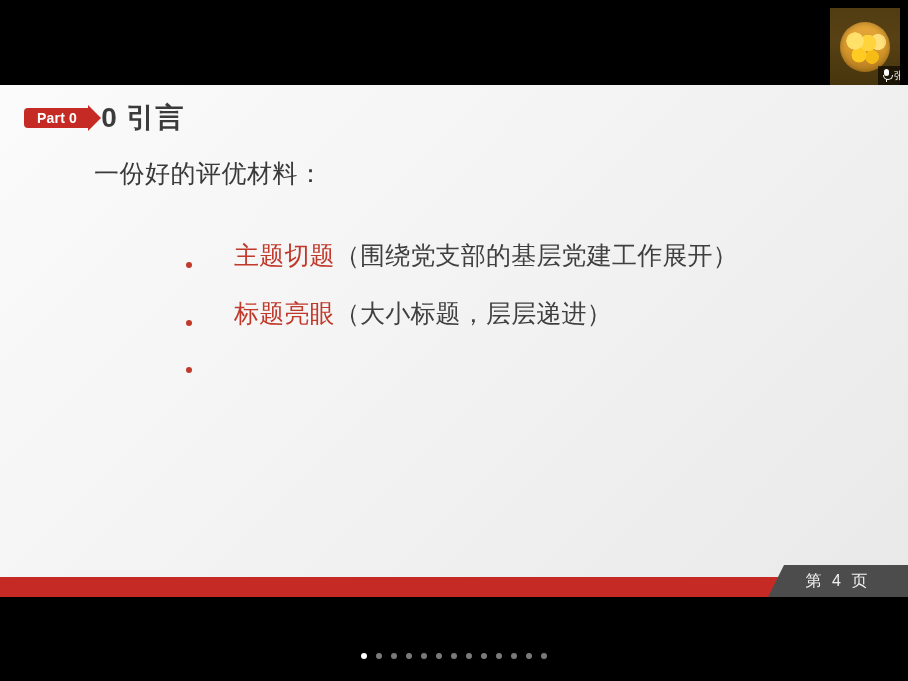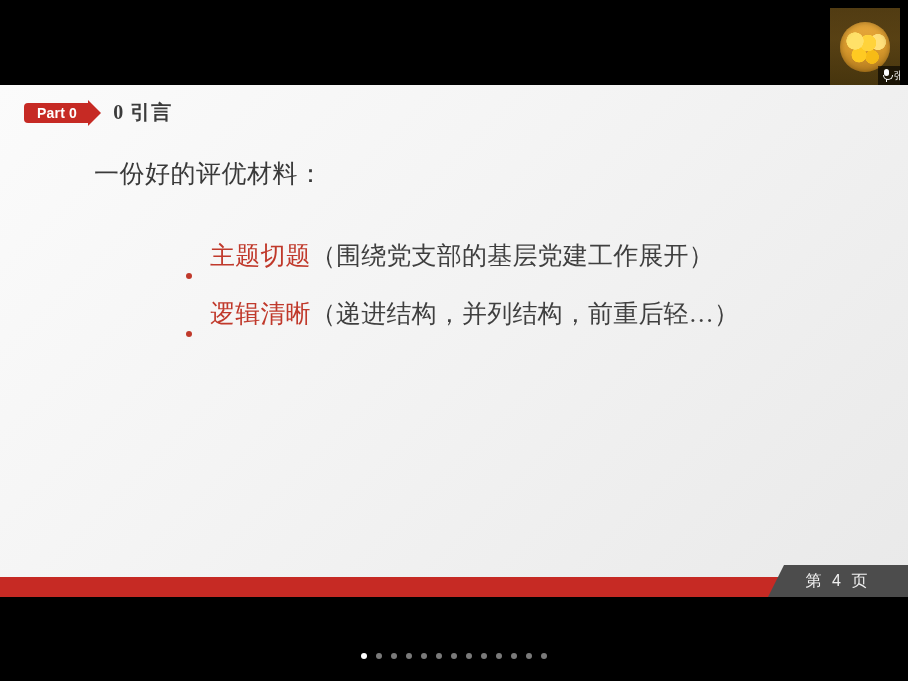--- a/index.html
+++ b/index.html
@@ -156,48 +156,48 @@
     font-family: "Liberation Sans", "DejaVu Sans", sans-serif;
   }
   #part-badge-arrow {
     width: 0;
     height: 0;
     border-top: 13px solid transparent;
     border-bottom: 13px solid transparent;
     border-left: 13px solid #c62a24;
   }
   #slide-title {
-    margin-left: 12px;
-    font-size: 20px;
+    font-size: 28px;
     font-weight: 700;
     color: #3b3b3b;
     letter-spacing: 1px;
-    font-family: Liberation Serif, serif;
+    font-family: Liberation Sans, sans-serif;
   }
 
   
   #slide-lead {
     position: absolute;
     left: 94px;
     top: 72px;
     font-family: "Liberation Serif", "DejaVu Serif", serif;
     font-size: 25px;
     color: #3a3a3a;
     letter-spacing: 0.5px;
   }
   #bullet-list {
     position: absolute;
     left: 186px;
     top: 148px;
     width: 630px;
   }
   .bullet-row {
     display: flex;
-    align-items: flex-end;
+    align-items: center;
     margin-bottom: 12px;
+    gap: 24px;
   }
   .bullet-dot {
     flex: 0 0 auto;
     width: 6px;
     height: 6px;
     border-radius: 50%;
     background: #c0392b;
     margin-top: 18px;
     margin-right: 18px;
   }
@@ -305,24 +305,27 @@
     <div id="slide-lead">一份好的评优材料：</div>
 
     <div id="bullet-list">
 
       <div class="bullet-row">
         <span class="bullet-dot"></span>
         <span class="bullet-text"><span class="bullet-key">主题切题</span><span class="bullet-note">（围绕党支部的基层党建工作展开）</span></span>
       </div>
 
 
-
       <div class="bullet-row">
         <span class="bullet-dot"></span>
-        <span class="bullet-text"><span class="bullet-key">逻辑清晰</span><span class="bullet-note">（递进结构，并列结构，前重后轻…）</span></span>
+        <span class="bullet-text"><span class="bullet-key">标题亮眼</span><span class="bullet-note">（大小标题，层层递进）</span></span>
+      </div>
+
+      <div class="bullet-row">
+        <span class="bullet-dot"></span>
       </div>
 
 
     </div>
 
     <div id="red-bar"></div>
     <div id="page-tab">
       <span id="page-label">第  4  页</span>
     </div>
 

